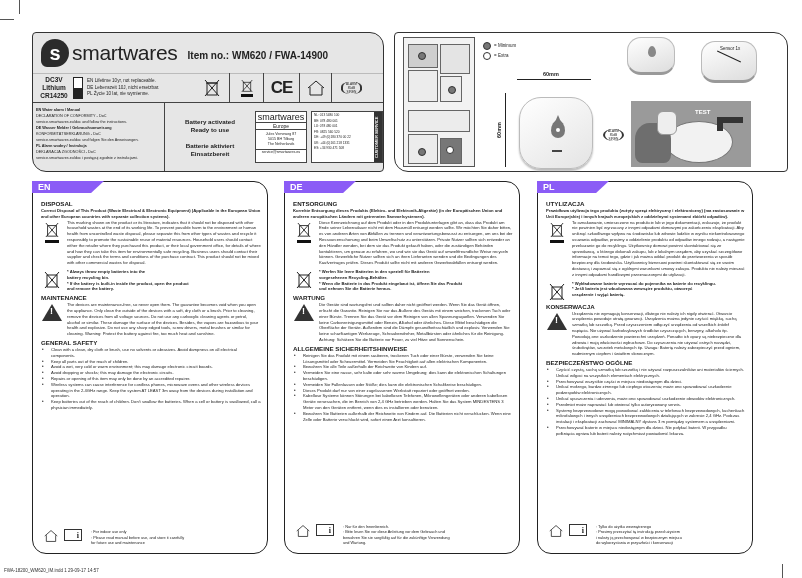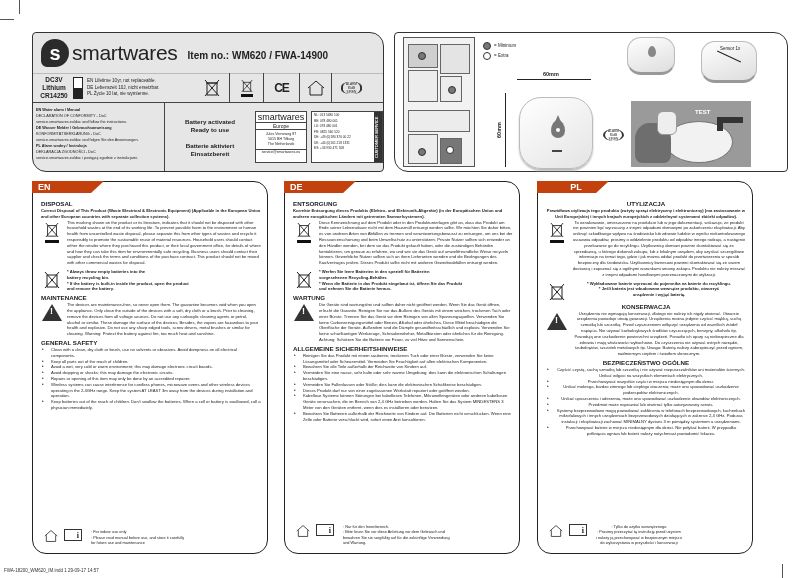--- a/index.html
+++ b/index.html
@@ -41,21 +41,21 @@
 .device{position:absolute;left:124px;top:64px;width:74px;height:72px;border-radius:22px;background:linear-gradient(145deg,#fff,#e4e4e4);border:1px solid #bbb;box-shadow:0 2px 2px #bbb;}
 .drop{position:absolute;left:31px;top:22px;width:14px;height:18px;background:#777;border-radius:50% 50% 50% 50%/60% 60% 40% 40%;}
 .drop::before{content:"";position:absolute;left:4px;top:-5px;border-left:3px solid transparent;border-right:3px solid transparent;border-bottom:7px solid #777;}
 .drop::after{content:"";position:absolute;left:5px;top:8px;width:4px;height:4px;border-radius:50%;background:#fff;}
 .alarm-badge{position:absolute;font-size:3.2px;line-height:4px;text-align:center;border-left:2px double #333;border-right:2px double #333;border-radius:50%;padding:0 3px;}
 .photo1{position:absolute;left:232px;top:4px;width:62px;height:48px;}
 .mini-dev{position:absolute;width:50px;height:38px;border-radius:14px;background:linear-gradient(160deg,#fff,#ddd);border:1px solid #bbb;border-bottom:3px solid #999;}
 .test-photo{position:absolute;left:236px;top:68px;width:120px;height:66px;background:#9a9a9a;}
 .test-plate{position:absolute;left:34px;top:20px;width:68px;height:42px;border-radius:50%;background:#f2f2f2;border:1px solid #777;}
 .section{position:absolute;top:181px;width:236px;height:373px;border:1px solid #222;border-radius:4px 14px 14px 14px;background:#fff;}
-.sec-tab{position:absolute;left:-1px;top:-1px;height:12px;width:72px;background:#c2410c;color:#fff;font-size:9px;font-weight:bold;padding-left:6px;line-height:12px;clip-path:polygon(0 0,100% 0,82% 100%,0 100%);}
+.sec-tab{position:absolute;left:-1px;top:-1px;height:12px;width:72px;background:#8b5cf6;color:#fff;font-size:9px;font-weight:bold;padding-left:6px;line-height:12px;clip-path:polygon(0 0,100% 0,82% 100%,0 100%);}
 .sec-body{position:absolute;left:8px;top:16px;right:6px;font-size:4.2px;line-height:5.8px;}
 .sec-h{font-size:6.2px;font-weight:bold;margin-top:2px;line-height:8px;}
 .sec-sub{font-weight:bold;font-size:4.2px;}
 .icon-para{display:flex;gap:4px;}
 .icon-col{width:22px;flex:none;display:flex;flex-direction:column;align-items:center;padding-top:2px;}
 .bar{width:14px;height:3px;background:#111;margin-top:2px;}
 .warn{width:0;height:0;border-left:10px solid transparent;border-right:10px solid transparent;border-bottom:17px solid #333;position:relative;}
 .warn::after{content:"!";position:absolute;left:-2px;top:5px;color:#fff;font-size:9px;font-weight:bold;}
 ul.bul{list-style:none;}
 ul.bul li{position:relative;padding-left:10px;}
@@ -110,21 +110,21 @@
         </svg>
     </div>
     <div style="width:34px;border-left:1px solid #444;display:flex;flex-direction:column;align-items:center;justify-content:center;">
       <svg width="12" height="14" viewBox="0 0 16 18">
           <rect x="3" y="4" width="10" height="12" fill="none" stroke="#222" stroke-width="1"></rect>
           <line x1="1" y1="1" x2="15" y2="17" stroke="#222"></line>
           <line x1="15" y1="1" x2="1" y2="17" stroke="#222"></line>
         </svg>
       <div style="width:12px;height:3px;background:#111;margin-top:1px;"></div>
     </div>
-    <div style="width:36px;border-left:1px solid #444;display:flex;align-items:center;justify-content:center;font-size:12px;font-weight:bold;letter-spacing:-1px;">CE</div>
+    <div style="width:36px;border-left:1px solid #444;display:flex;align-items:center;justify-content:center;font-size:17px;font-weight:bold;letter-spacing:-1px;">CE</div>
     <div style="width:32px;border-left:1px solid #444;display:flex;align-items:center;justify-content:center;">
       <svg width="20" height="18" viewBox="0 0 20 18">
           <polyline points="2,9 10,2 18,9" fill="none" stroke="#222"></polyline>
           <polyline points="4,8 4,16 16,16 16,8" fill="none" stroke="#222"></polyline>
         </svg>
     </div>
     <div style="width:40px;border-left:1px solid #444;display:flex;align-items:center;justify-content:center;">
       <div style="font-size:3.2px;line-height:4px;text-align:center;border-left:2px double #333;border-right:2px double #333;border-radius:40%;padding:0 3px;">
         <div>ALARM</div>
         <div>85dB</div>
@@ -355,21 +355,21 @@
     <div class="book">i</div>
     <div class="foot-lines">
       <div>: Nur für den Innenbereich.</div>
       <div>: Bitte lesen Sie vor diese Anleitung vor dem Gebrauch und</div>
       <div>  bewahren Sie sie sorgfältig auf für die zukünftige Verwendung</div>
       <div>  und Wartung.</div>
     </div>
   </div>
 </div>
 
-<div class="section" style="left:537px;width:216px;text-align:center;">
+<div class="section" style="left:537px;width:216px;">
   <div class="sec-tab">PL</div>
   <div class="sec-body">
     <div class="sec-h">UTYLIZACJA</div>
     <div class="sec-sub">Prawidłowa utylizacja tego produktu (zużyty sprzęt elektryczny i elektroniczny) (ma zastosowanie w Unii Europejskiej i innych krajach europejskich z oddzielnymi systemami zbiórki odpadów).</div>
     <div class="icon-para">
       <div class="icon-col">
           <svg width="14" height="16" viewBox="0 0 16 18">
             <rect x="3" y="4" width="10" height="12" fill="none" stroke="#222"></rect>
             <line x1="1" y1="1" x2="15" y2="17" stroke="#222"></line>
             <line x1="15" y1="1" x2="1" y2="17" stroke="#222"></line>

